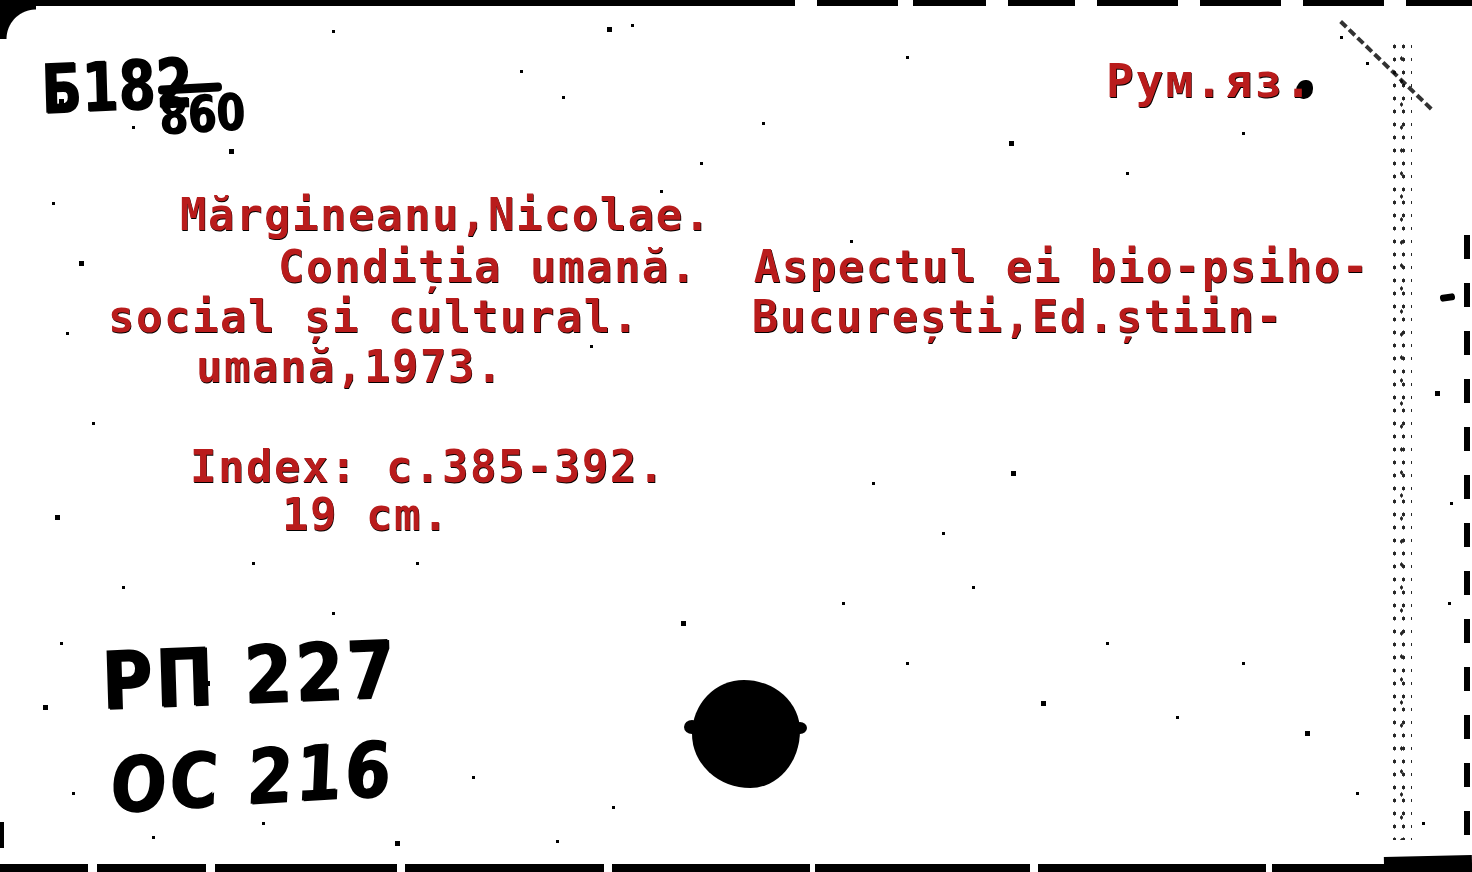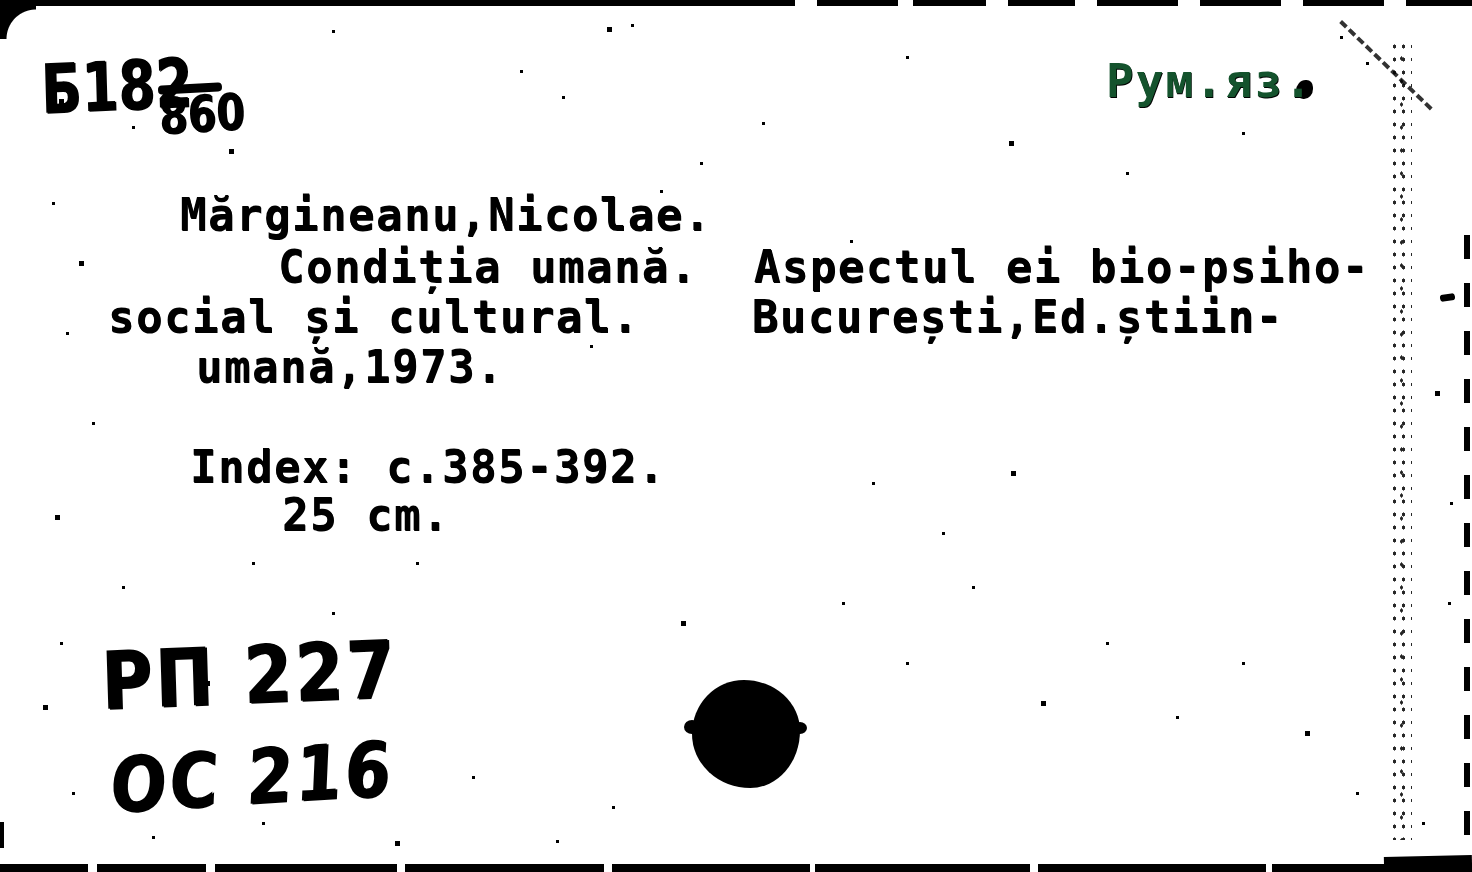--- a/index.html
+++ b/index.html
@@ -70,27 +70,27 @@
       1242px 662px 0 #000, 1306px 732px 0 1px #000, 1356px 792px 0 #000, 1422px 822px 0 #000,
       1450px 502px 0 #000, 1436px 392px 0 1px #000, 1448px 602px 0 #000, 872px 482px 0 #000,
       942px 532px 0 #000, 1012px 472px 0 1px #000, 252px 562px 0 #000, 332px 612px 0 #000,
       416px 562px 0 #000, 206px 682px 0 1px #000, 590px 345px 0 #000, 660px 190px 0 #000,
       850px 240px 0 #000;
   }
   .blot-small{position:absolute;left:1296px;top:80px;width:17px;height:19px;background:#000;border-radius:60% 40% 55% 45%;}
   .dash-small{position:absolute;left:1440px;top:294px;width:15px;height:7px;background:#000;border-radius:3px;transform:rotate(-8deg);}
   
   .tline{
-    position:absolute;white-space:pre;color:#000000;
+    position:absolute;white-space:pre;color:#b91c1c;
     font:bold 44px/50px "DejaVu Sans Mono", monospace;
     letter-spacing:1.5px;
     text-shadow:0.6px 0.6px 0 #000;
   }
   .lang-note{
-    position:absolute;left:1106px;top:56px;white-space:pre;color:#14532d;
+    position:absolute;left:1106px;top:56px;white-space:pre;color:#b91c1c;
     font:bold 46px/50px "DejaVu Sans Mono", monospace;letter-spacing:2px;
     text-shadow:0.7px 0.7px 0 #000;
   }
   
   .hw{position:absolute;color:#000;font-family:"DejaVu Sans", sans-serif;font-weight:bold;white-space:pre;}
   .call-prefix{left:40px;top:56px;font-size:68px;line-height:68px;transform:scaleX(.78) rotate(-2deg);transform-origin:0 0;text-shadow:1.5px 1px 0 #000;}
   .call-denom{left:158px;top:92px;font-size:50px;line-height:50px;transform:scaleX(.82) rotate(-3deg);transform-origin:0 0;text-shadow:1.5px 1px 0 #000;}
   .call-bar{position:absolute;left:158px;top:84px;width:64px;height:9px;background:#000;border-radius:4px;transform:rotate(-3deg);}
   .shelf1{left:100px;top:642px;font-size:80px;line-height:80px;transform:scaleX(.86) rotate(-2deg);transform-origin:0 0;letter-spacing:4px;text-shadow:2px 1px 0 #000;}
   .shelf2{left:112px;top:748px;font-size:76px;line-height:76px;transform:scaleX(.86) rotate(-3deg) skewX(-6deg);transform-origin:0 0;letter-spacing:4px;text-shadow:2px 1px 0 #000;}
@@ -124,20 +124,20 @@
   <div class="call-bar"></div>
   <div class="hw call-denom">860</div>
 
   <div class="lang-note">Рум.яз.</div>
 
   <div class="tline" style="left:180px;top:190px">Mărgineanu,Nicolae.</div>
   <div class="tline" style="left:278px;top:242px">Condiția umană.  Aspectul ei bio-psiho-</div>
   <div class="tline" style="left:108px;top:292px">social și cultural.    București,Ed.știin-</div>
   <div class="tline" style="left:196px;top:342px">umană,1973.</div>
   <div class="tline" style="left:190px;top:442px">Index: c.385-392.</div>
-  <div class="tline" style="left:282px;top:490px">25 cm.</div>
+  <div class="tline" style="left:282px;top:490px">19 cm.</div>
 
   <div class="hw shelf1">РП 227</div>
   <div class="hw shelf2">ОС 216</div>
 
   <div class="ink-blot"></div>
 
 </div>
 
 </body></html>

